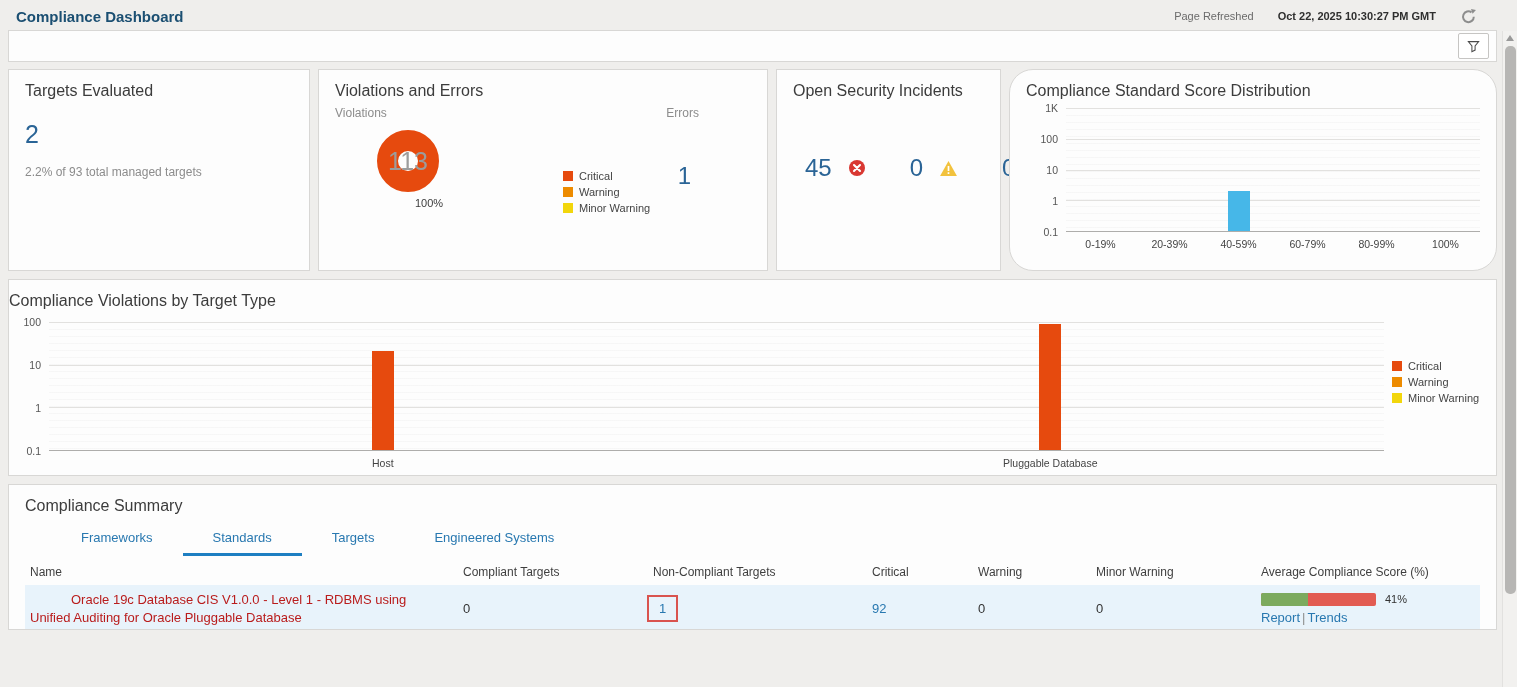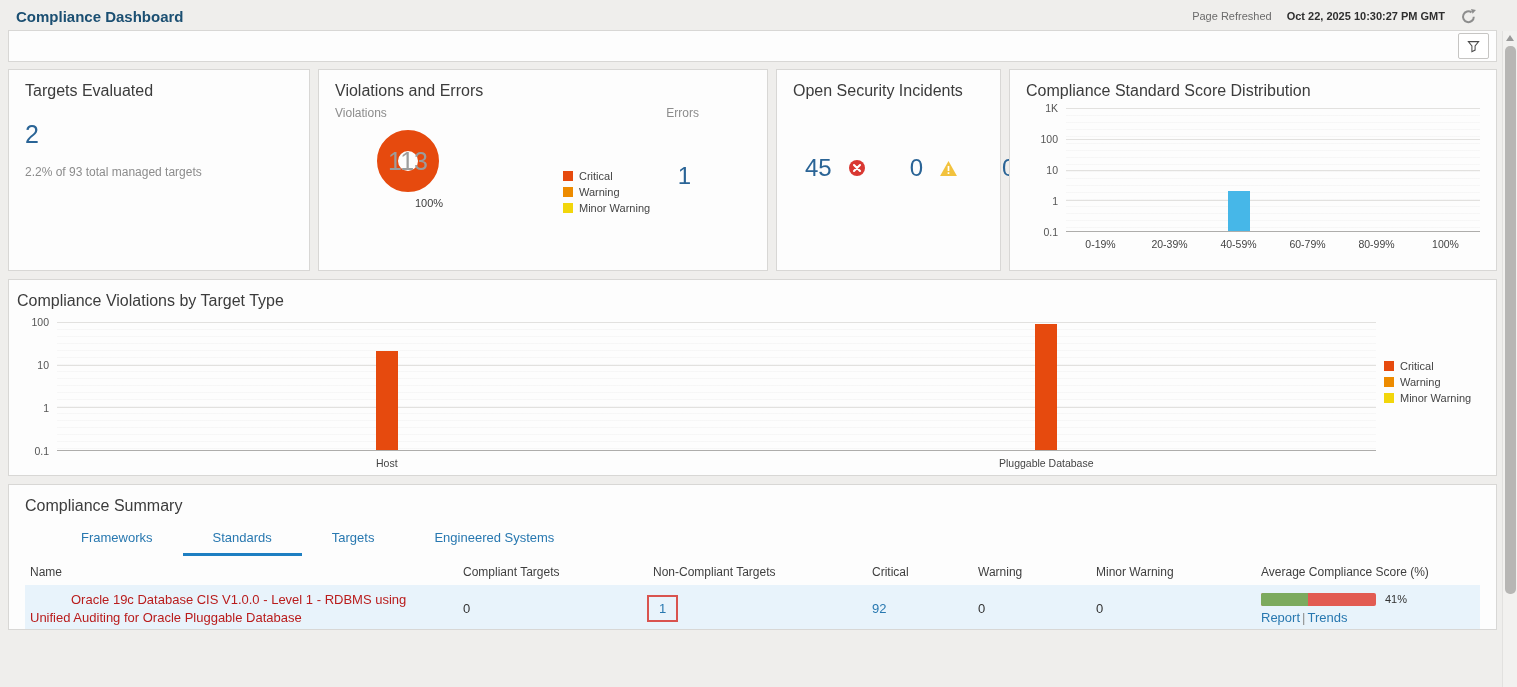--- a/index.html
+++ b/index.html
@@ -8,36 +8,36 @@
     font-family: "Liberation Sans", sans-serif;
     background: #efeeec;
   }
   .page {
     position: relative; width: 1517px; height: 687px;
     background: repeating-linear-gradient(135deg, #f1f0ee 0 3px, #edecc 3px 3.5px, #edeceb 3.5px 6px);
   }
   
   .topbar { display: flex; justify-content: space-between; align-items: center; height: 30px; padding: 2px 40px 0 16px; }
   .page-title { font-size: 15px; font-weight: bold; color: #1b4f72; }
-  .refresh-area { display: flex; align-items: center; gap: 15px; font-size: 11px; color: #6b6b6b; }
+  .refresh-area { display: flex; align-items: center; gap: 24px; font-size: 11px; color: #6b6b6b; }
   .refresh-area b { color: #2f2f2f; }
   .refresh-icon { width: 17px; height: 17px; cursor: pointer; }
   
   .main { margin-left: 8px; width: 1489px; }
   
   .filterbar { background: #fdfdfd; border: 1px solid #d8d7d5; height: 32px; display: flex; justify-content: flex-end; align-items: center; padding: 0 7px; margin-bottom: 7px; }
   .filter-btn { width: 31px; height: 26px; background: #fff; border: 1px solid #c6c5c3; border-radius: 2px; display: flex; align-items: center; justify-content: center; cursor: pointer; }
   
   .cards-row { display: flex; gap: 8px; height: 202px; margin-bottom: 8px; }
   .card { background: #fdfdfd; border: 1px solid #d8d7d5; padding: 12px 16px; position: relative; }
   .card-title { font-size: 16px; color: #3c3c3c; }
   .card-te { width: 302px; }
   .card-ve { width: 450px; }
   .card-osi { width: 225px; }
-  .card-csd { flex: 1; }
+  .card-csd { flex: 1; border-radius: 24px; }
   .big-number { font-size: 25px; color: #2a6496; margin-top: 20px; cursor: pointer; }
   .te-caption { font-size: 12px; color: #8c8c8c; margin-top: 16px; }
   
   .ve-body { position: relative; height: 158px; margin-top: 4px; }
   .sub-label { font-size: 12px; color: #8c8c8c; }
   .ve-violations-label { position: absolute; left: 0; top: 2px; }
   .ve-errors-label { position: absolute; right: 52px; top: 2px; }
   .donut-wrap { position: absolute; left: 42px; top: 26px; width: 104px; text-align: center; }
   .donut { width: 62px; height: 62px; border: 21px solid #e64a0e; border-radius: 50%; display: flex; align-items: center; justify-content: center; cursor: pointer; }
   .donut-center { font-size: 25px; color: #9c9c9c; }
@@ -57,21 +57,21 @@
   .plot { position: relative; flex: 1; border-bottom: 1px solid #aeadab;
           background: repeating-linear-gradient(to bottom, rgba(100,100,100,0.045) 0 1px, transparent 1px 7px); }
   .gridline { position: absolute; left: 0; right: 0; height: 1px; background: #e2e1df; }
   .vbar { position: absolute; bottom: 0; width: 22px; cursor: pointer; }
   .x-row { display: flex; }
   .x-spacer { width: 40px; flex: none; }
   .x-ticks { flex: 1; display: flex; }
   .xtick { flex: 1; text-align: center; font-size: 10.5px; color: #444; padding-top: 6px; }
   .csd-chart { margin-top: 8px; }
   .csd-chart .chart-flex { height: 124px; }
-  .card-cvt { height: 197px; margin-bottom: 8px; padding: 12px 8px; }
+  .card-cvt { height: 197px; margin-bottom: 8px; padding: 12px 0; }
   .cvt-row { display: flex; margin-top: 12px; }
   .cvt-main { flex: 1; }
   .cvt-main .chart-flex { height: 129px; }
   .cvt-legend { width: 112px; flex: none; padding-top: 38px; padding-left: 8px; }
   
   .card-summary { height: 146px; overflow: hidden; padding: 12px 16px; }
   .tabs { display: flex; margin: 8px 0 2px 26px; }
   .tab { padding: 7px 30px 8px 30px; font-size: 13px; color: #2878b0; cursor: pointer; border-bottom: 3px solid transparent; }
   .tab.active { border-bottom-color: #1e7fc2; }
   .trow { display: grid; grid-template-columns: 430px 190px 219px 106px 118px 165px 1fr; align-items: center; }

